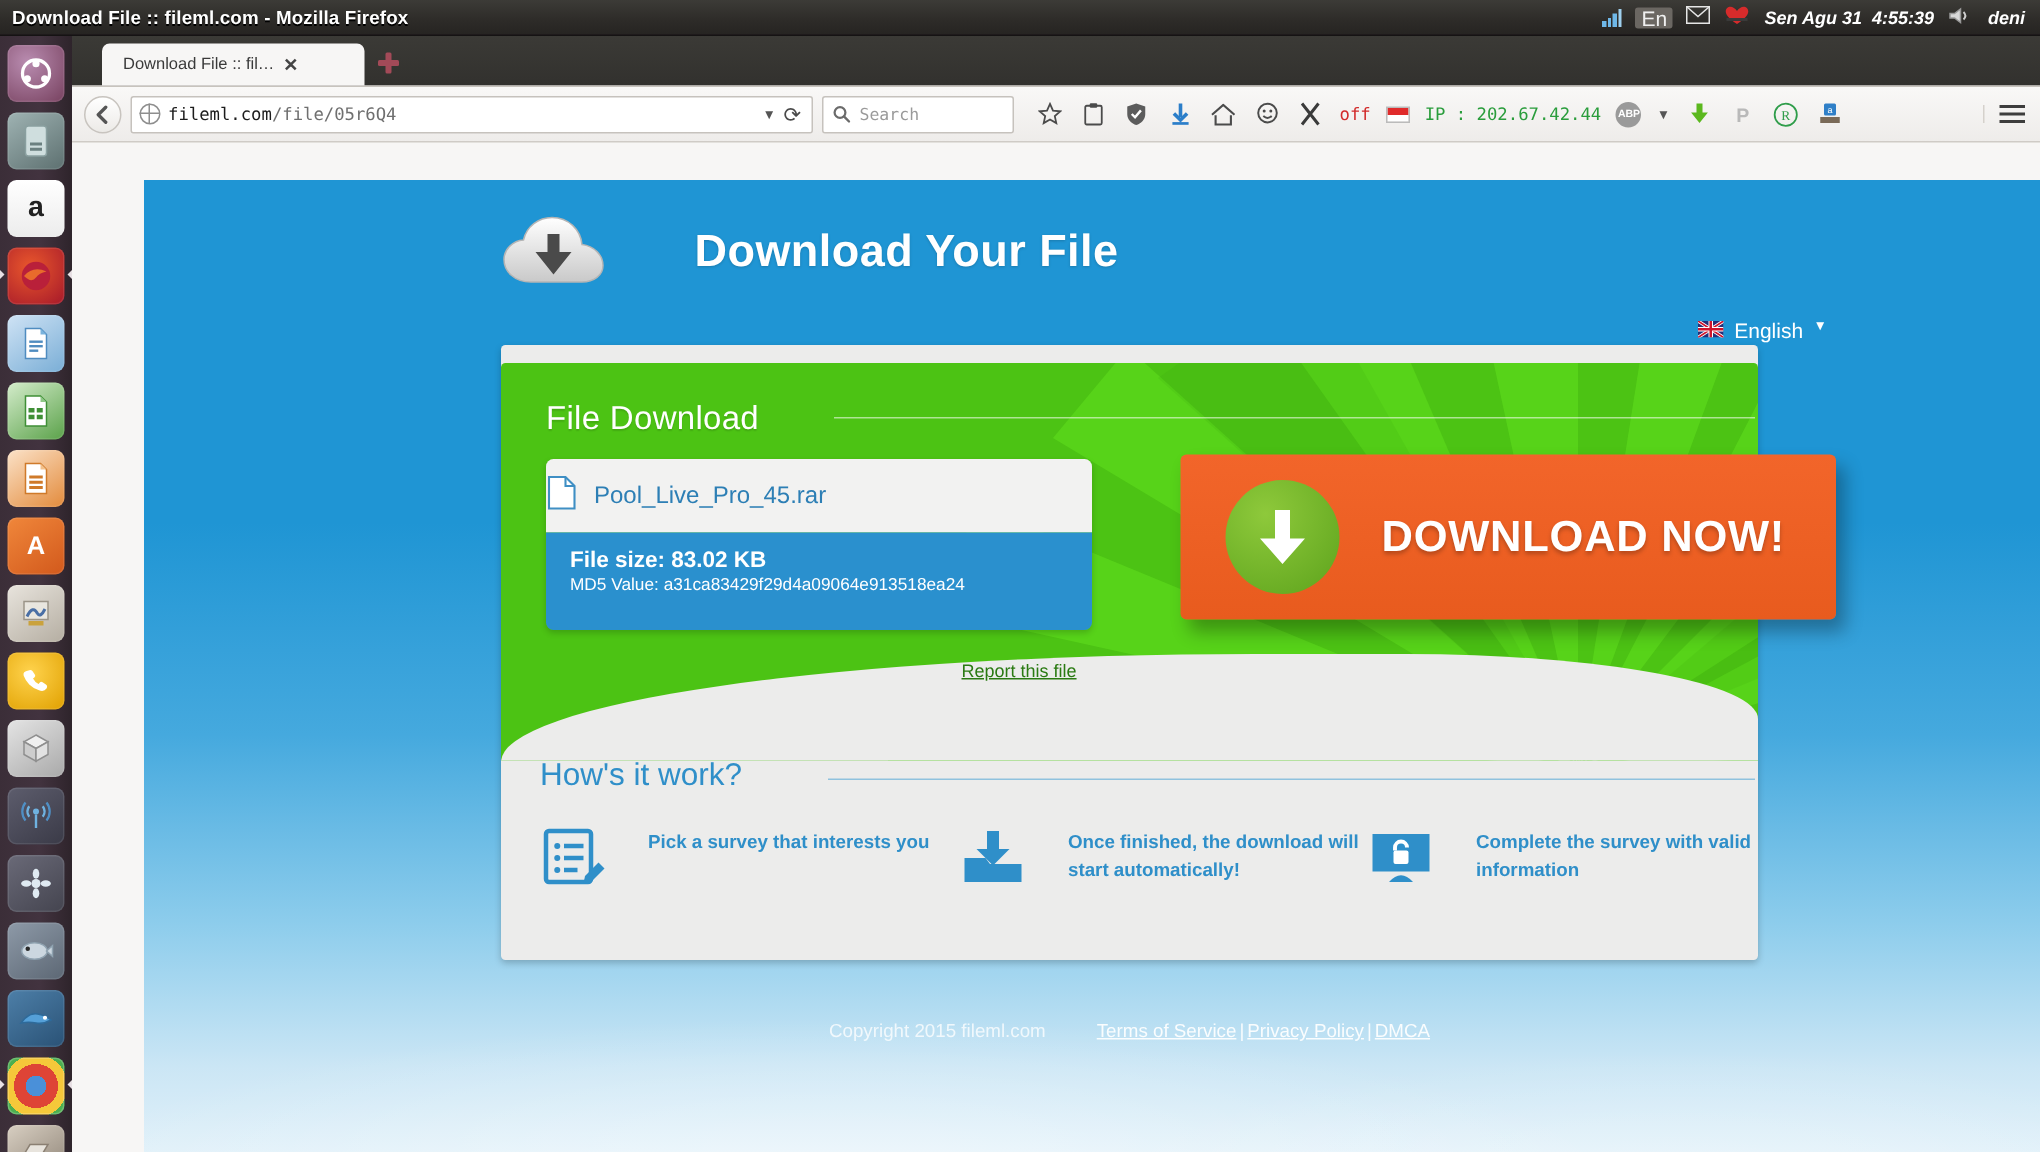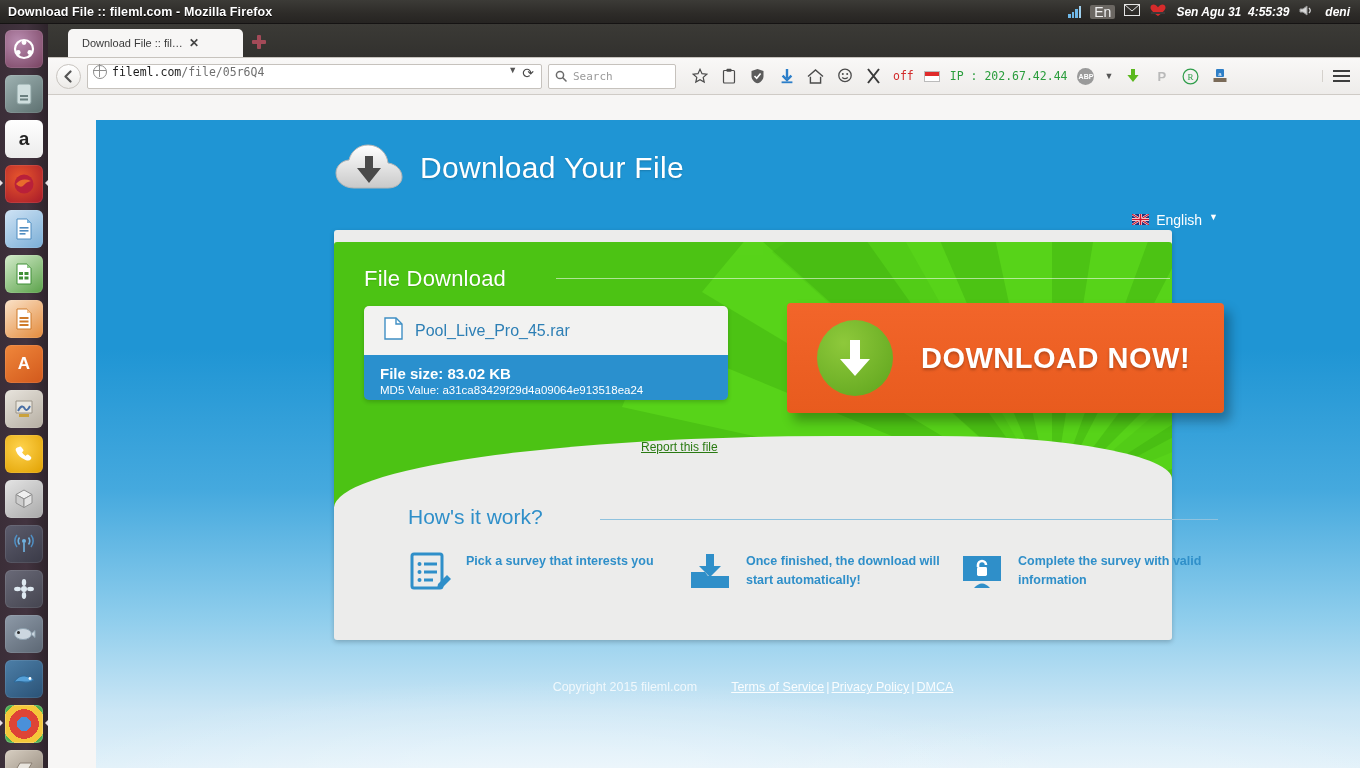--- a/index.html
+++ b/index.html
@@ -117,21 +117,21 @@
   }
   .backbtn {
     width: 25px; height: 25px; border-radius: 50%;
     border: 1px solid #c8c4bf; background: linear-gradient(#fff,#eceae7);
     display:flex; align-items:center; justify-content:center; color:#5a5a5a;
     flex:none;
   }
   .urlbar {
     flex: 0 0 455px; height: 25px; background: #fff;
     border: 1px solid #c6c2bd; border-radius: 2px;
-    display: flex; padding: 0 5px; gap: 5px;
+    display: flex; align-items: center; padding: 0 5px; gap: 5px;
   }
   .globe {
     width: 14px; height: 14px; border-radius: 50%;
     border: 1.4px solid #8e8e8e; position: relative; flex: none;
   }
   .globe::before { content:''; position:absolute; left:-1.4px; top:4.5px; width:13px; height:1.2px; background:#8e8e8e; }
   .globe::after { content:''; position:absolute; left:4.8px; top:-1.4px; width:1.2px; height:13px; background:#8e8e8e; }
   .url {
     font-family: "DejaVu Sans Mono", monospace; font-size: 11.5px;
     color: #6f6f6f; white-space: nowrap; flex: 1;
@@ -171,22 +171,23 @@
   .page::after {
     content:''; position:absolute; left:0; bottom:0; width:100%; height:190px;
     background: radial-gradient(ellipse 60% 100% at 35% 110%, rgba(255,255,255,0.55), rgba(255,255,255,0) 70%),
                 radial-gradient(ellipse 45% 90% at 78% 115%, rgba(255,255,255,0.4), rgba(255,255,255,0) 70%);
     pointer-events: none;
   }
 
   .hero { position:absolute; left:238px; top:22px; display:flex; align-items:center; gap:16px; }
   .cloud-icon { width: 70px; height: 52px; position: relative; flex:none; }
   .hero-title {
-    font-size: 30px; color: #ffffff; font-weight: normal; letter-spacing: 0.3px;
+    font-size: 30px; color: #ffffff; font-weight: bold; letter-spacing: 0.3px;
     text-shadow: 0 1px 2px rgba(0,0,0,0.18);
+    margin-left: 43px;
   }
   .lang {
     position:absolute; right:190px; top:52px; display:flex; align-items:flex-start; gap:7px;
     color:#ffffff; font-size:14px;margin-top:40px;
   }
   .flag-uk { width:17px; height:11px; flex:none; }
 
   .card {
     position: absolute; left: 238px; top: 110px; width: 838px; height: 410px;
     background: #ececeb;
@@ -214,24 +215,24 @@
   .sec-rule { position:absolute; left: 222px; top: 36px; width: 614px; height:1px;
               background: rgba(255,255,255,0.55); }
 
   .filebox {
     position: absolute; left: 30px; top: 76px; width: 364px;
     border-radius: 5px; overflow: hidden;
     box-shadow: 0 2px 4px rgba(0,0,0,0.18);
   }
   .file-row {
     background: #f2f2f1; height: 49px; display:flex; align-items:center; gap:12px;
-    padding: 0 20px;
+    padding: 0 1px;
   }
   .file-name { color: #2d7fb5; font-size: 16px; }
-  .file-meta { background: #2a90ce; padding: 10px 16px 4px; color:#fff; }
+  .file-meta { background: #2a90ce; padding: 10px 16px 24px; color:#fff; }
   .file-size { font-size: 15px; font-weight: bold; }
   .file-md5 { font-size: 11.5px; margin-top: 2px; }
   .report {
     position: absolute; left: 307px; top: 210px;
     color: #2a7a12; font-size: 12px; text-decoration: underline;
   }
 
   .dlbtn {
     position: absolute; left: 453px; top: 73px; width: 437px; height: 110px;
     background: linear-gradient(to bottom, #f2652a, #e85b1e);
@@ -248,27 +249,27 @@
     color: #ffffff; font-size: 29px; font-weight: bold; letter-spacing: 0.5px;
     text-shadow: 0 2px 3px rgba(0,0,0,0.25);
   }
   .terms {
     position:absolute; left: 453px; top: 196px; width: 437px;
     text-align: center; color:#ffffff; font-size: 12.5px; line-height: 18px;
     font-weight: bold; text-shadow: 0 1px 1px rgba(0,0,0,0.18);
   }
   .terms a { color:#ffffff; text-decoration: underline; }
 
-  .howbox { position:absolute; left:0; top:265px; width:838px; height:145px;margin-left:48px; }
+  .howbox { position:absolute; left:0; top:265px; width:838px; height:145px; }
   .how-title {
     position:absolute; left:26px; top:10px; color:#2f8fc9; font-size:21px;
   }
   .how-rule { position:absolute; left:218px; top:24px; width:618px; height:1px; background:#8fc2de; }
   .steps { position:absolute; left:26px; top:55px; width:812px; display:flex; }
-  .step { display:flex; gap:14px; align-items:flex-start; }
+  .step { display:flex; gap:28px; align-items:flex-start; }
   .step:nth-child(1) { width: 280px; }
   .step:nth-child(2) { width: 272px; }
   .step:nth-child(3) { width: 260px; }
   .step-icon { width:44px; height:44px; flex:none; }
   .step-text { color:#2f8fc9; font-size:12.5px; line-height:19px; font-weight:bold; padding-top:2px; }
 
   .footer {
     position:absolute; left: 238px; top: 560px; width: 838px;
     display:flex; justify-content:center; gap: 34px; align-items:center;
   }

